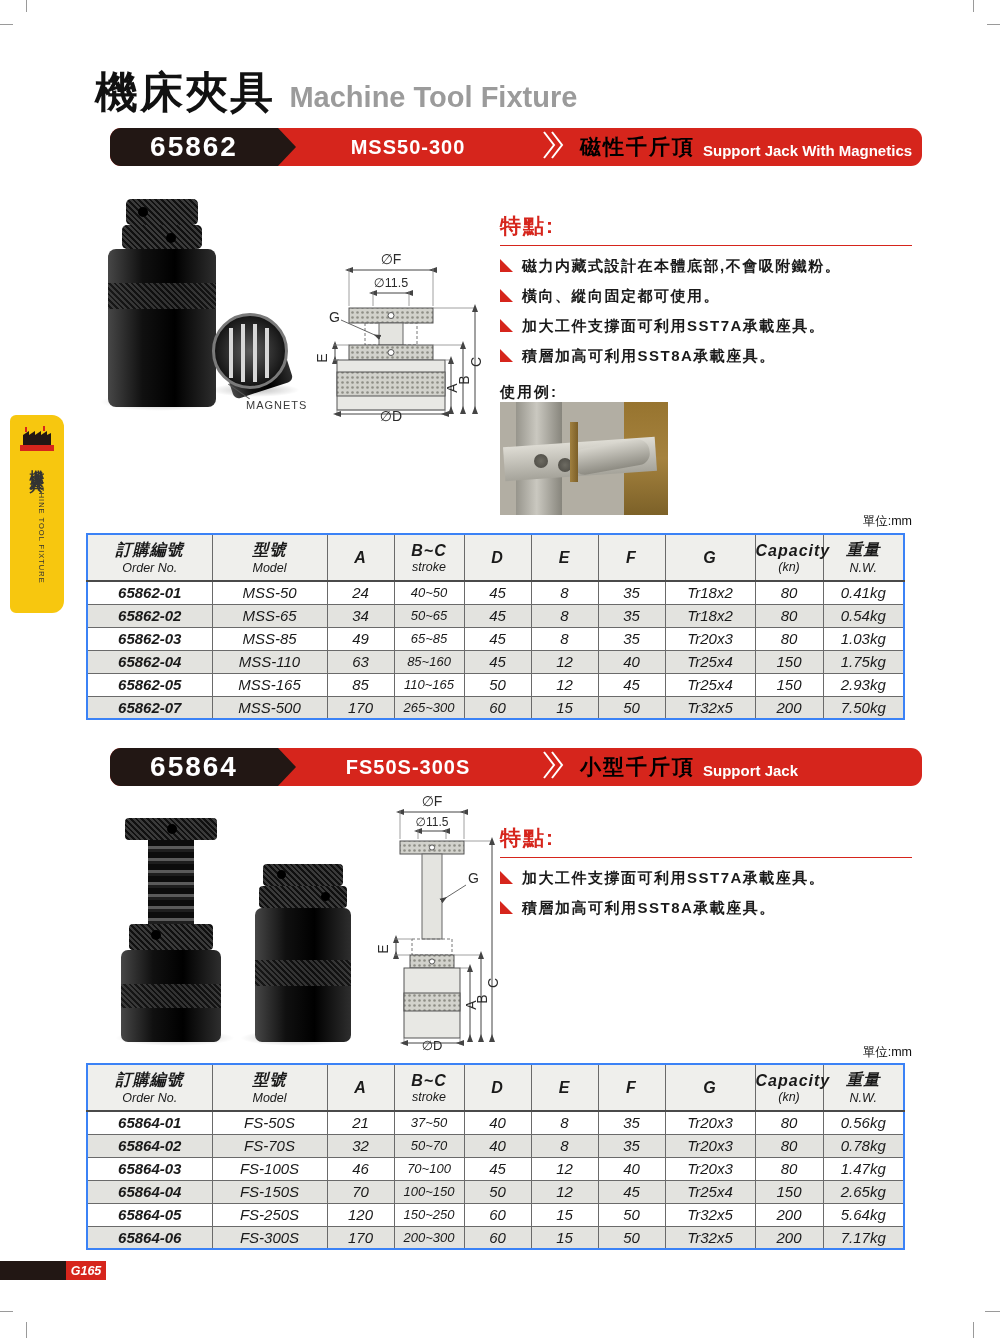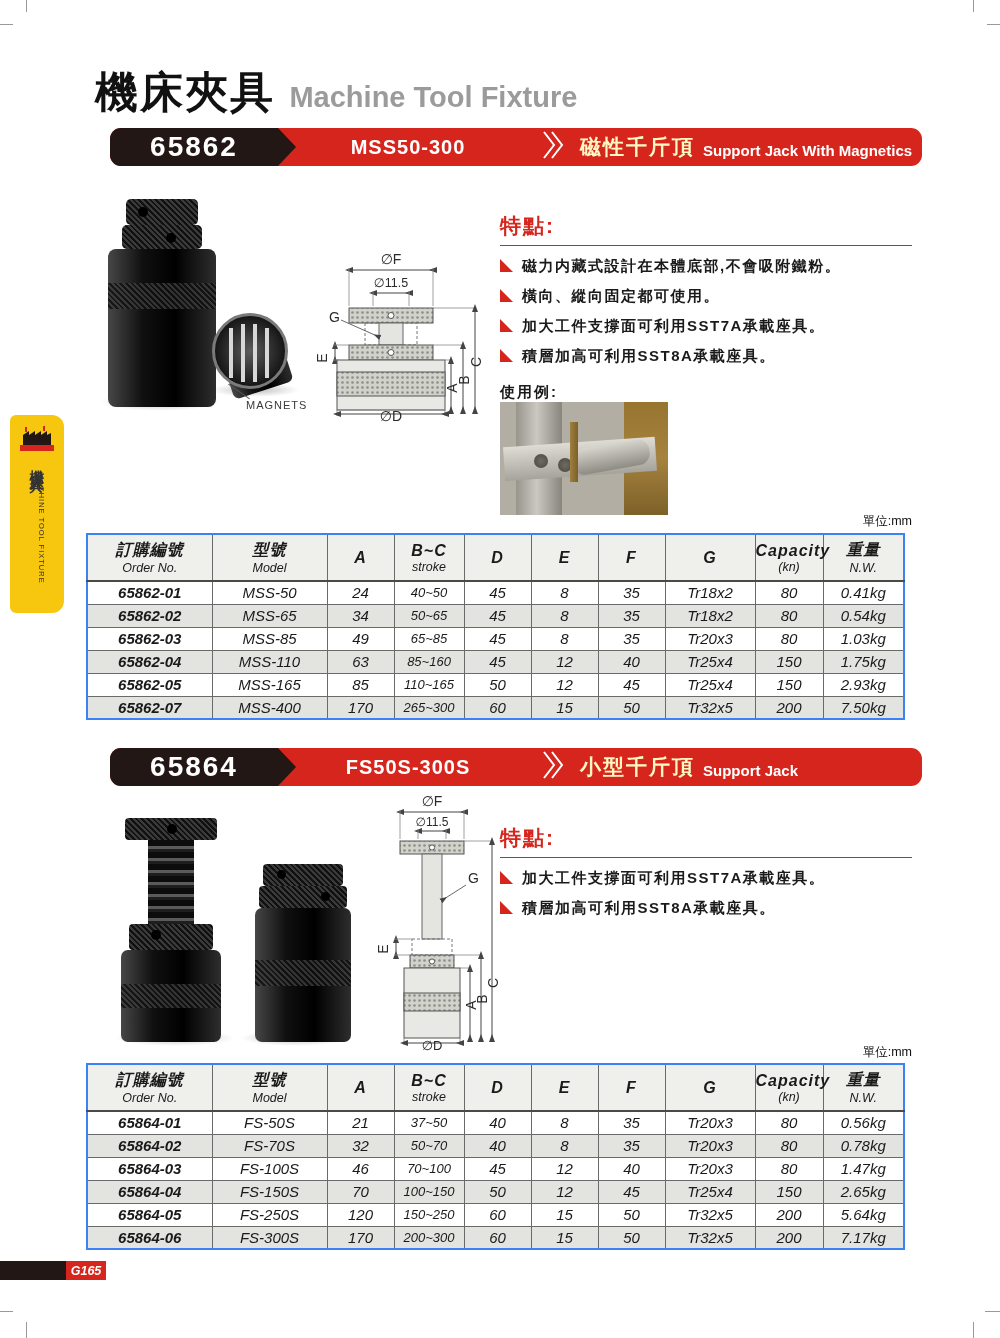--- a/index.html
+++ b/index.html
@@ -36,21 +36,21 @@
     border-radius:11px 0 0 11px; flex:none;
     display:flex; align-items:center; justify-content:center;
   }
   .banner .num::after {
     content:""; position:absolute; left:168px; top:0;
     border-left:18px solid #221714; border-top:19px solid transparent; border-bottom:19px solid transparent;
   }
   .banner .num span { color:#fff; font-size:28px; font-weight:bold; letter-spacing:2px; }
   .banner .model { width:260px; text-align:center; color:#fff; font-size:20px; font-weight:bold; letter-spacing:1px; }
   .banner .chev { flex:none; margin:0 6px 0 2px; }
-  .banner .tzh { color:#fef9c3; font-size:21px; font-weight:bold; letter-spacing:2px; margin-left:8px; }
+  .banner .tzh { color:#000000; font-size:21px; font-weight:bold; letter-spacing:2px; margin-left:8px; }
   .banner .ten { color:#fff; font-size:15px; font-weight:bold; margin-left:8px; padding-top:6px; }
   
   .features { position:absolute; left:500px; width:412px; }
   .feat-h { color:#d6251c; font-size:21px; font-weight:bold; letter-spacing:2px;
             border-bottom:1px solid #d6251c; padding-bottom:5px; }
   .features ul { list-style:none; margin-top:8px; }
   .features li { position:relative; font-size:15px; font-weight:bold; letter-spacing:1.5px;
                  padding-left:22px; margin-top:9px; line-height:1.4; }
   .features li::before { content:""; position:absolute; left:0; top:4px; width:13px; height:13px;
                  background:#d6251c; clip-path:polygon(0 0,100% 100%,0 100%); }
@@ -341,21 +341,21 @@
           <td>110~165</td>
           <td>50</td>
           <td>12</td>
           <td>45</td>
           <td>Tr25x4</td>
           <td>150</td>
           <td>2.93kg</td>
         </tr>
         <tr>
           <td>65862-07</td>
-          <td>MSS-400</td>
+          <td>MSS-500</td>
           <td>170</td>
           <td>265~300</td>
           <td>60</td>
           <td>15</td>
           <td>50</td>
           <td>Tr32x5</td>
           <td>200</td>
           <td>7.50kg</td>
         </tr>
       </tbody>

